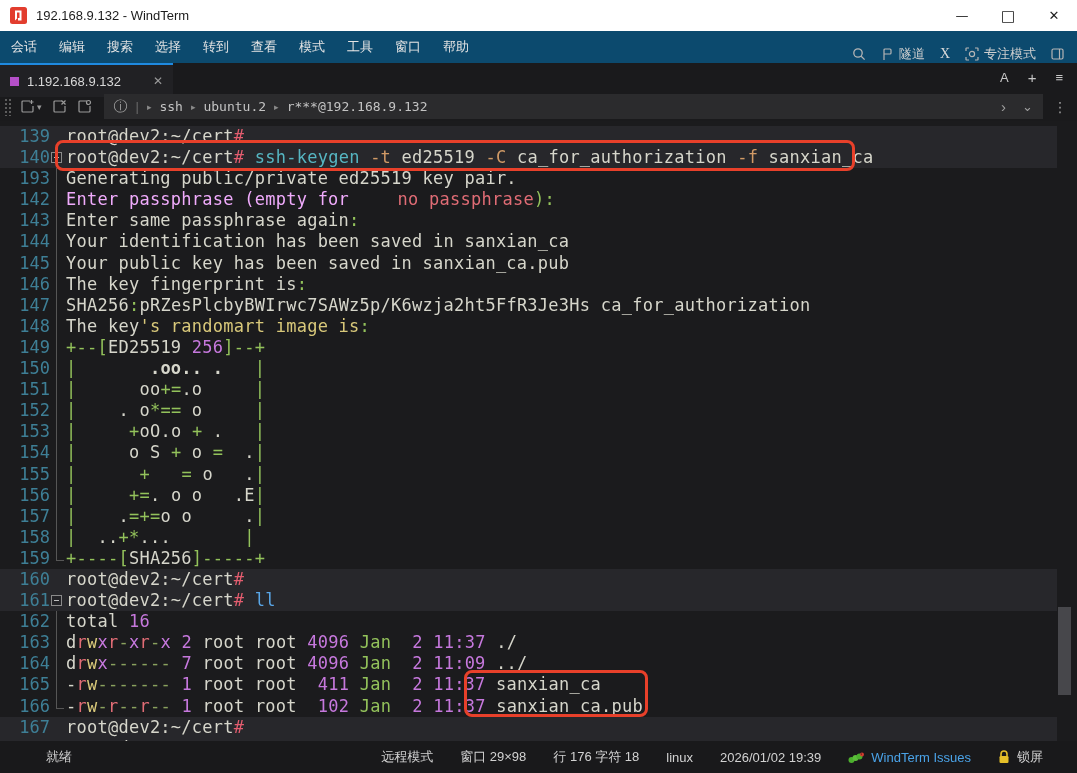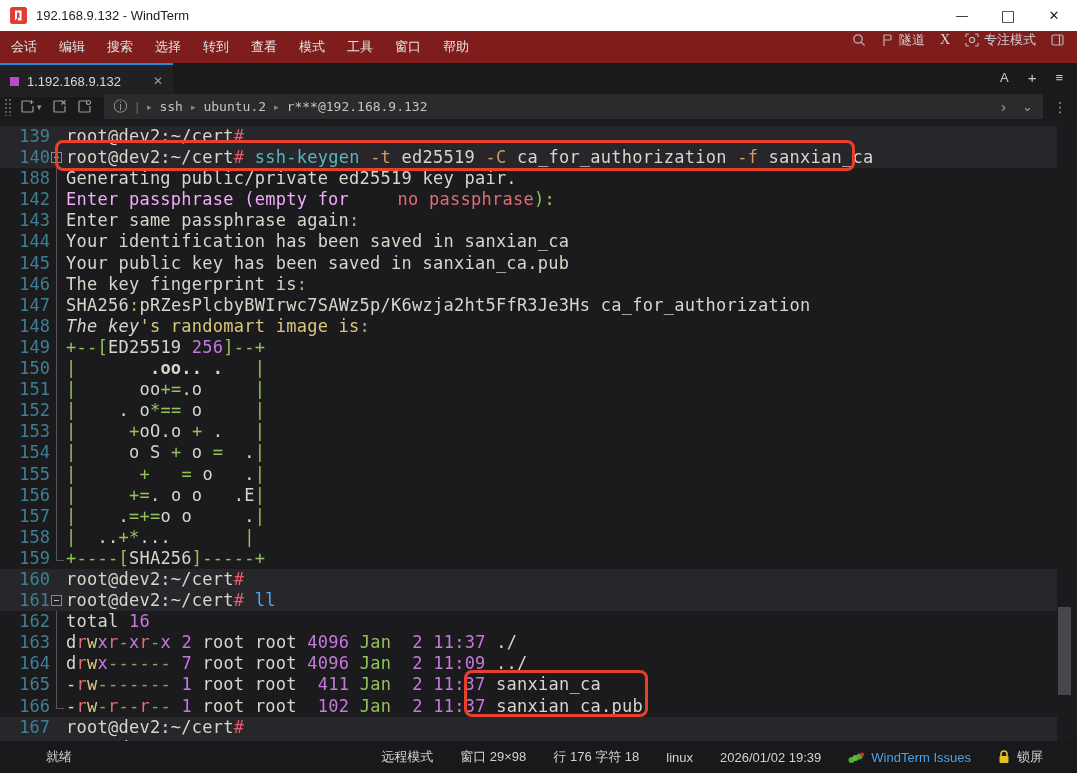--- a/index.html
+++ b/index.html
@@ -6,21 +6,21 @@
   html,body{width:1077px;height:773px;overflow:hidden;background:#1b1b1d;
     font-family:"Liberation Sans",sans-serif;-webkit-font-smoothing:antialiased}
   
   .titlebar{height:31px;background:#ffffff;display:flex;align-items:center;color:#1c1c1c}
   .logo{width:17px;height:17px;margin:0 9px 0 10px;flex:none}
   .title-text{font-size:13px}
   .win-controls{margin-left:auto;display:flex;height:100%}
   .win-btn{width:46px;height:100%;display:flex;align-items:center;justify-content:center;
     font-size:13px;color:#1c1c1c;font-family:"DejaVu Sans",sans-serif}
   
-  .menubar{height:32px;background:#7f1d1d;display:flex;align-items:flex-start;font-size:13px;color:#e4e4e4}
+  .menubar{height:32px;background:#0c4a6e;display:flex;align-items:flex-end;font-size:13px;color:#e4e4e4}
   .menu-item{padding:0 11px;height:100%;display:flex;align-items:center}
   .menu-right{margin-left:auto;display:flex;align-items:center;gap:15px;padding-right:13px;color:#cfcfcf}
   .menu-right .lbl{font-size:13px}
   .mi{display:flex;align-items:center;gap:5px}
   .xglyph{font-family:"Liberation Serif",serif;font-size:14px;color:#dadada}
   
   .tabbar{height:29px;background:#1a1a1c;display:flex;align-items:stretch}
   .tab{width:173px;background:#212124;border-top:2px solid #1f8ae0;display:flex;align-items:center;
     padding:16px 10px;gap:8px;font-size:13px;color:#d8d8d8}
   .tab-square{width:9px;height:9px;background:#b44fc8;flex:none}
@@ -187,21 +187,21 @@
         <span class="txt"><span style="color: rgb(214, 214, 203);">root@dev2:~/cert</span><span style="color: rgb(227, 93, 111);">#</span></span>
       </div>
       <div class="tline hl">
         <span class="gut">140</span>
         <span class="foldcol start">
           <span class="fm"></span>
         </span>
         <span class="txt"><span style="color: rgb(214, 214, 203);">root@dev2:~/cert</span><span style="color: rgb(227, 93, 111);">#</span><span style="color: rgb(214, 214, 203);"> </span><span style="color: rgb(86, 182, 194);">ssh-keygen</span><span style="color: rgb(214, 214, 203);"> </span><span style="color: rgb(209, 154, 102);">-t</span><span style="color: rgb(214, 214, 203);"> ed25519 </span><span style="color: rgb(209, 154, 102);">-C</span><span style="color: rgb(214, 214, 203);"> ca_for_authorization </span><span style="color: rgb(209, 154, 102);">-f</span><span style="color: rgb(214, 214, 203);"> sanxian_ca</span></span>
       </div>
       <div class="tline">
-        <span class="gut">188</span>
+        <span class="gut">193</span>
         <span class="foldcol guide"></span>
         <span class="txt"><span style="color: rgb(214, 214, 203);">Generating public/private ed25519 key pair.</span></span>
       </div>
       <div class="tline">
         <span class="gut">142</span>
         <span class="foldcol guide"></span>
         <span class="txt"><span style="color: #f0abfc;">Enter passphrase (empty for </span><span style="color: rgb(224, 108, 117); margin-left: 38px;">no passphrase</span><span style="color: rgb(147, 194, 91);">):</span></span>
       </div>
       <div class="tline">
         <span class="gut">143</span>
@@ -224,21 +224,21 @@
         <span class="txt"><span style="color: rgb(214, 214, 203);">The key fingerprint is</span><span style="color: rgb(147, 194, 91);">:</span></span>
       </div>
       <div class="tline">
         <span class="gut">147</span>
         <span class="foldcol guide"></span>
         <span class="txt"><span style="color: rgb(214, 214, 203);">SHA256</span><span style="color: rgb(147, 194, 91);">:</span><span style="color: rgb(214, 214, 203);">pRZesPlcbyBWIrwc7SAWz5p/K6wzja2ht5FfR3Je3Hs ca_for_authorization</span></span>
       </div>
       <div class="tline">
         <span class="gut">148</span>
         <span class="foldcol guide"></span>
-        <span class="txt"><span style="color: rgb(214, 214, 203); font-style: italic;">The key</span><span style="color: rgb(216, 200, 122);">'s randomart image is</span><span style="color: rgb(147, 194, 91);">:</span></span>
+        <span class="txt"><span style="color: rgb(214, 214, 203);">The key</span><span style="color: rgb(216, 200, 122);">'s randomart image is</span><span style="color: rgb(147, 194, 91);">:</span></span>
       </div>
       <div class="tline">
         <span class="gut">149</span>
         <span class="foldcol guide"></span>
         <span class="txt"><span style="color: rgb(147, 194, 91);">+--[</span><span style="color: rgb(214, 214, 203);">ED25519 </span><span style="color: rgb(198, 120, 221);">256</span><span style="color: rgb(147, 194, 91);">]--+</span></span>
       </div>
       <div class="tline">
         <span class="gut">150</span>
         <span class="foldcol guide"></span>
         <span class="txt"><span style="color: rgb(147, 194, 91);">|</span><span style="color: rgb(214, 214, 203); font-weight: bold;">       .oo.. .   </span><span style="color: rgb(147, 194, 91);">|</span></span>

